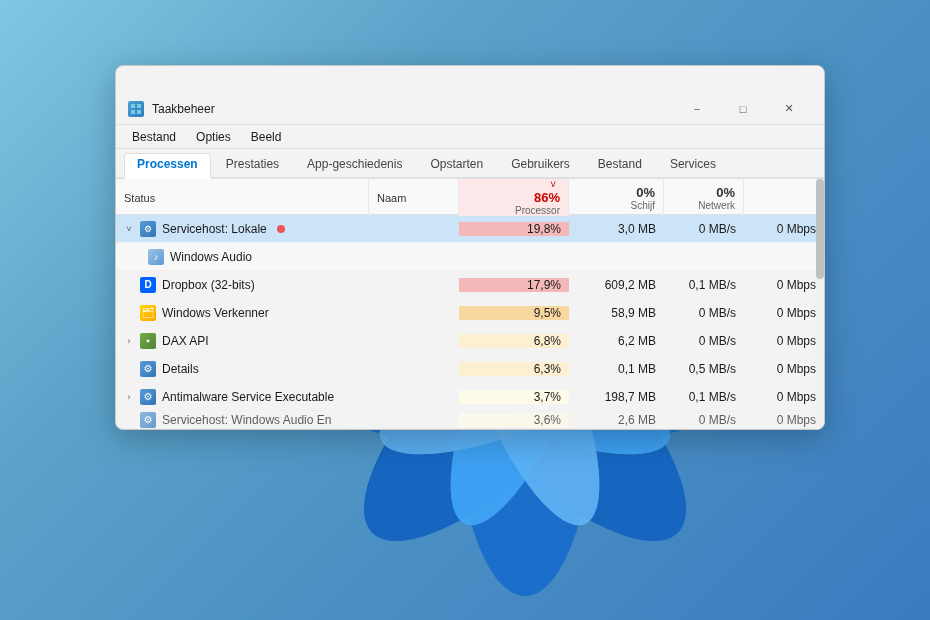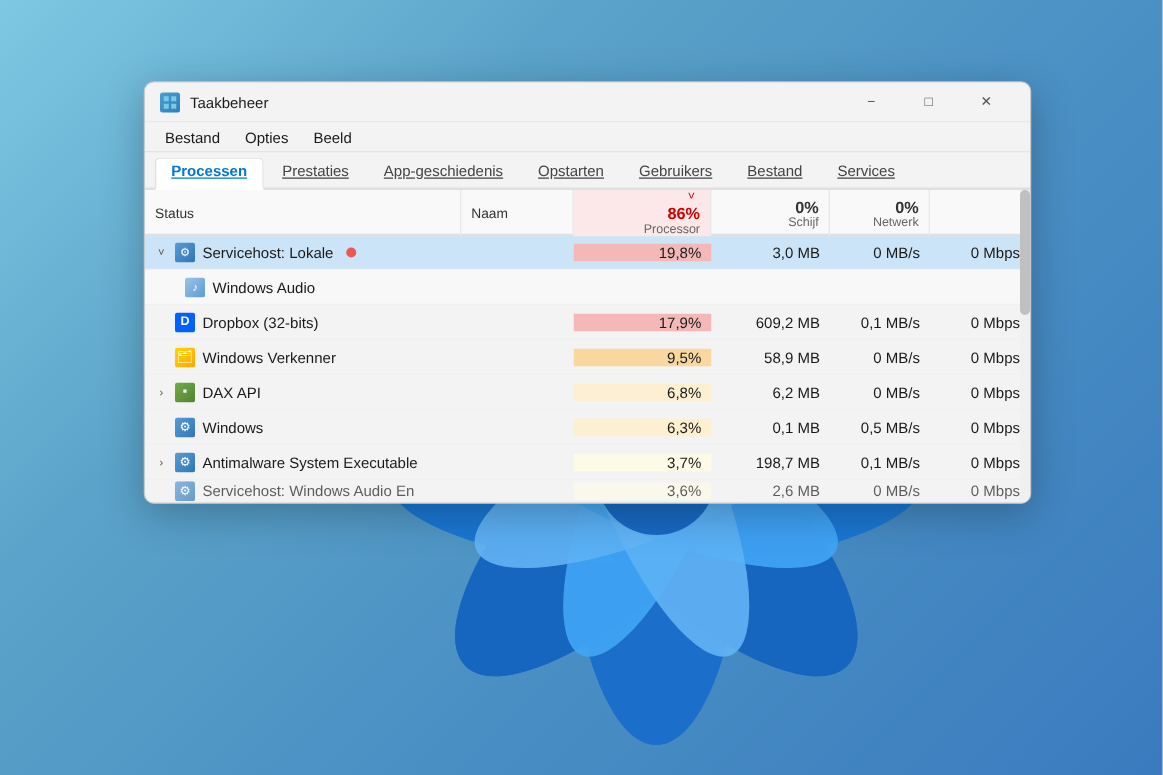--- a/index.html
+++ b/index.html
@@ -43,20 +43,21 @@
 
     
     .titlebar {
       background: #f3f3f3;
       height: 32px;
       display: flex;
       align-items: center;
       padding: 0 12px;
       border-bottom: 1px solid #e0e0e0;
       border-radius: 8px 8px 0 0;
+      margin-top: 27px;
     }
     .titlebar-icon {
       width: 16px;
       height: 16px;
       margin-right: 8px;
       background: linear-gradient(135deg, #4a9fd4, #2a7fbf);
       border-radius: 2px;
       display: flex;
       align-items: center;
       justify-content: center;
@@ -116,21 +117,20 @@
     }
     .tab {
       padding: 3px 12px 6px;
       cursor: pointer;
       font-size: 12px;
       color: #444;
       border-radius: 4px 4px 0 0;
       white-space: nowrap;
       border: 1px solid transparent;
       border-bottom: none;
-      text-decoration: underline;
     }
     .tab.active {
       background: white;
       color: #0078d4;
       border-color: #e0e0e0;
       border-bottom: 2px solid white;
       margin-bottom: -2px;
       font-weight: 600;
     }
 
@@ -417,34 +417,34 @@
         <div class="cell right heat-low">6,8%</div>
         <div class="cell right">6,2 MB</div>
         <div class="cell right">0 MB/s</div>
         <div class="cell right">0 Mbps</div>
       </div>
 
       <div class="table-row">
         <div class="cell name-cell">
           <span class="expand-btn" style="visibility:hidden;">›</span>
           <span class="proc-icon icon-system" style="font-size:10px;">⚙</span>
-          <span>Windows</span>
+          <span>Details</span>
         </div>
         <div class="cell"></div>
         <div class="cell right heat-low">6,3%</div>
         <div class="cell right">0,1 MB</div>
         <div class="cell right">0,5 MB/s</div>
         <div class="cell right">0 Mbps</div>
       </div>
 
       <div class="table-row">
         <div class="cell name-cell">
           <span class="expand-btn">›</span>
           <span class="proc-icon icon-antimalware" style="font-size:10px;">⚙</span>
-          <span>Antimalware System Executable</span>
+          <span>Antimalware Service Executable</span>
         </div>
         <div class="cell"></div>
         <div class="cell right heat-vlow">3,7%</div>
         <div class="cell right">198,7 MB</div>
         <div class="cell right">0,1 MB/s</div>
         <div class="cell right">0 Mbps</div>
       </div>
 
       <div class="table-row partial-row" style="height:18px;">
         <div class="cell name-cell">

